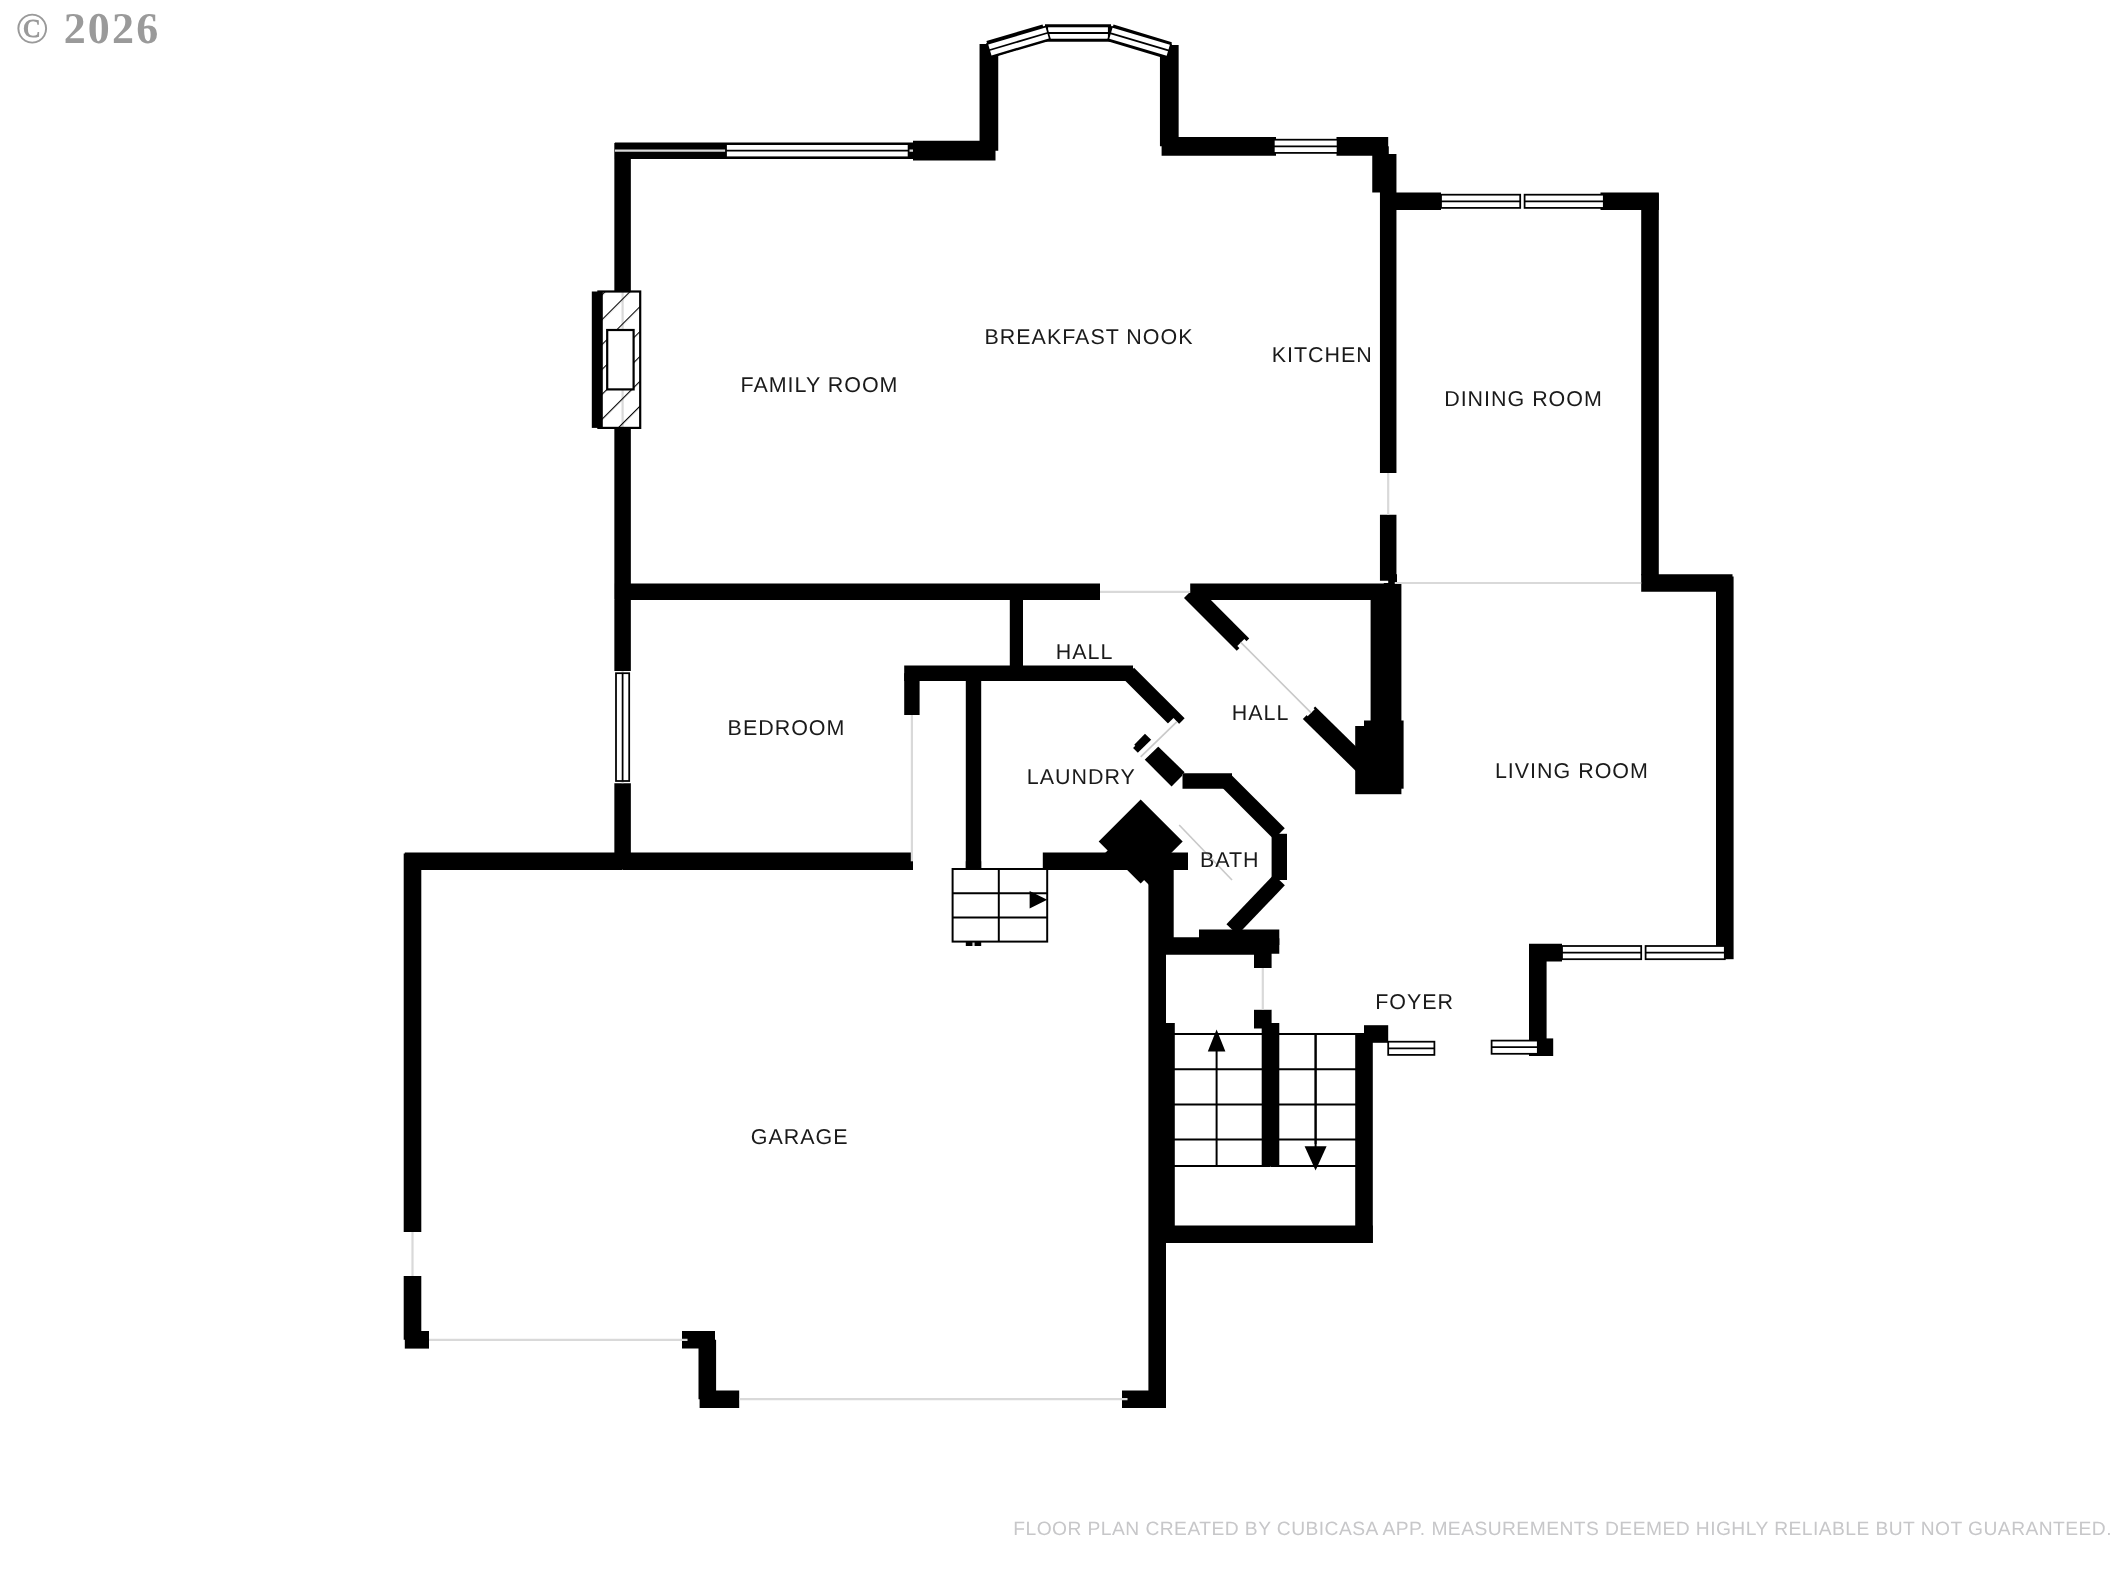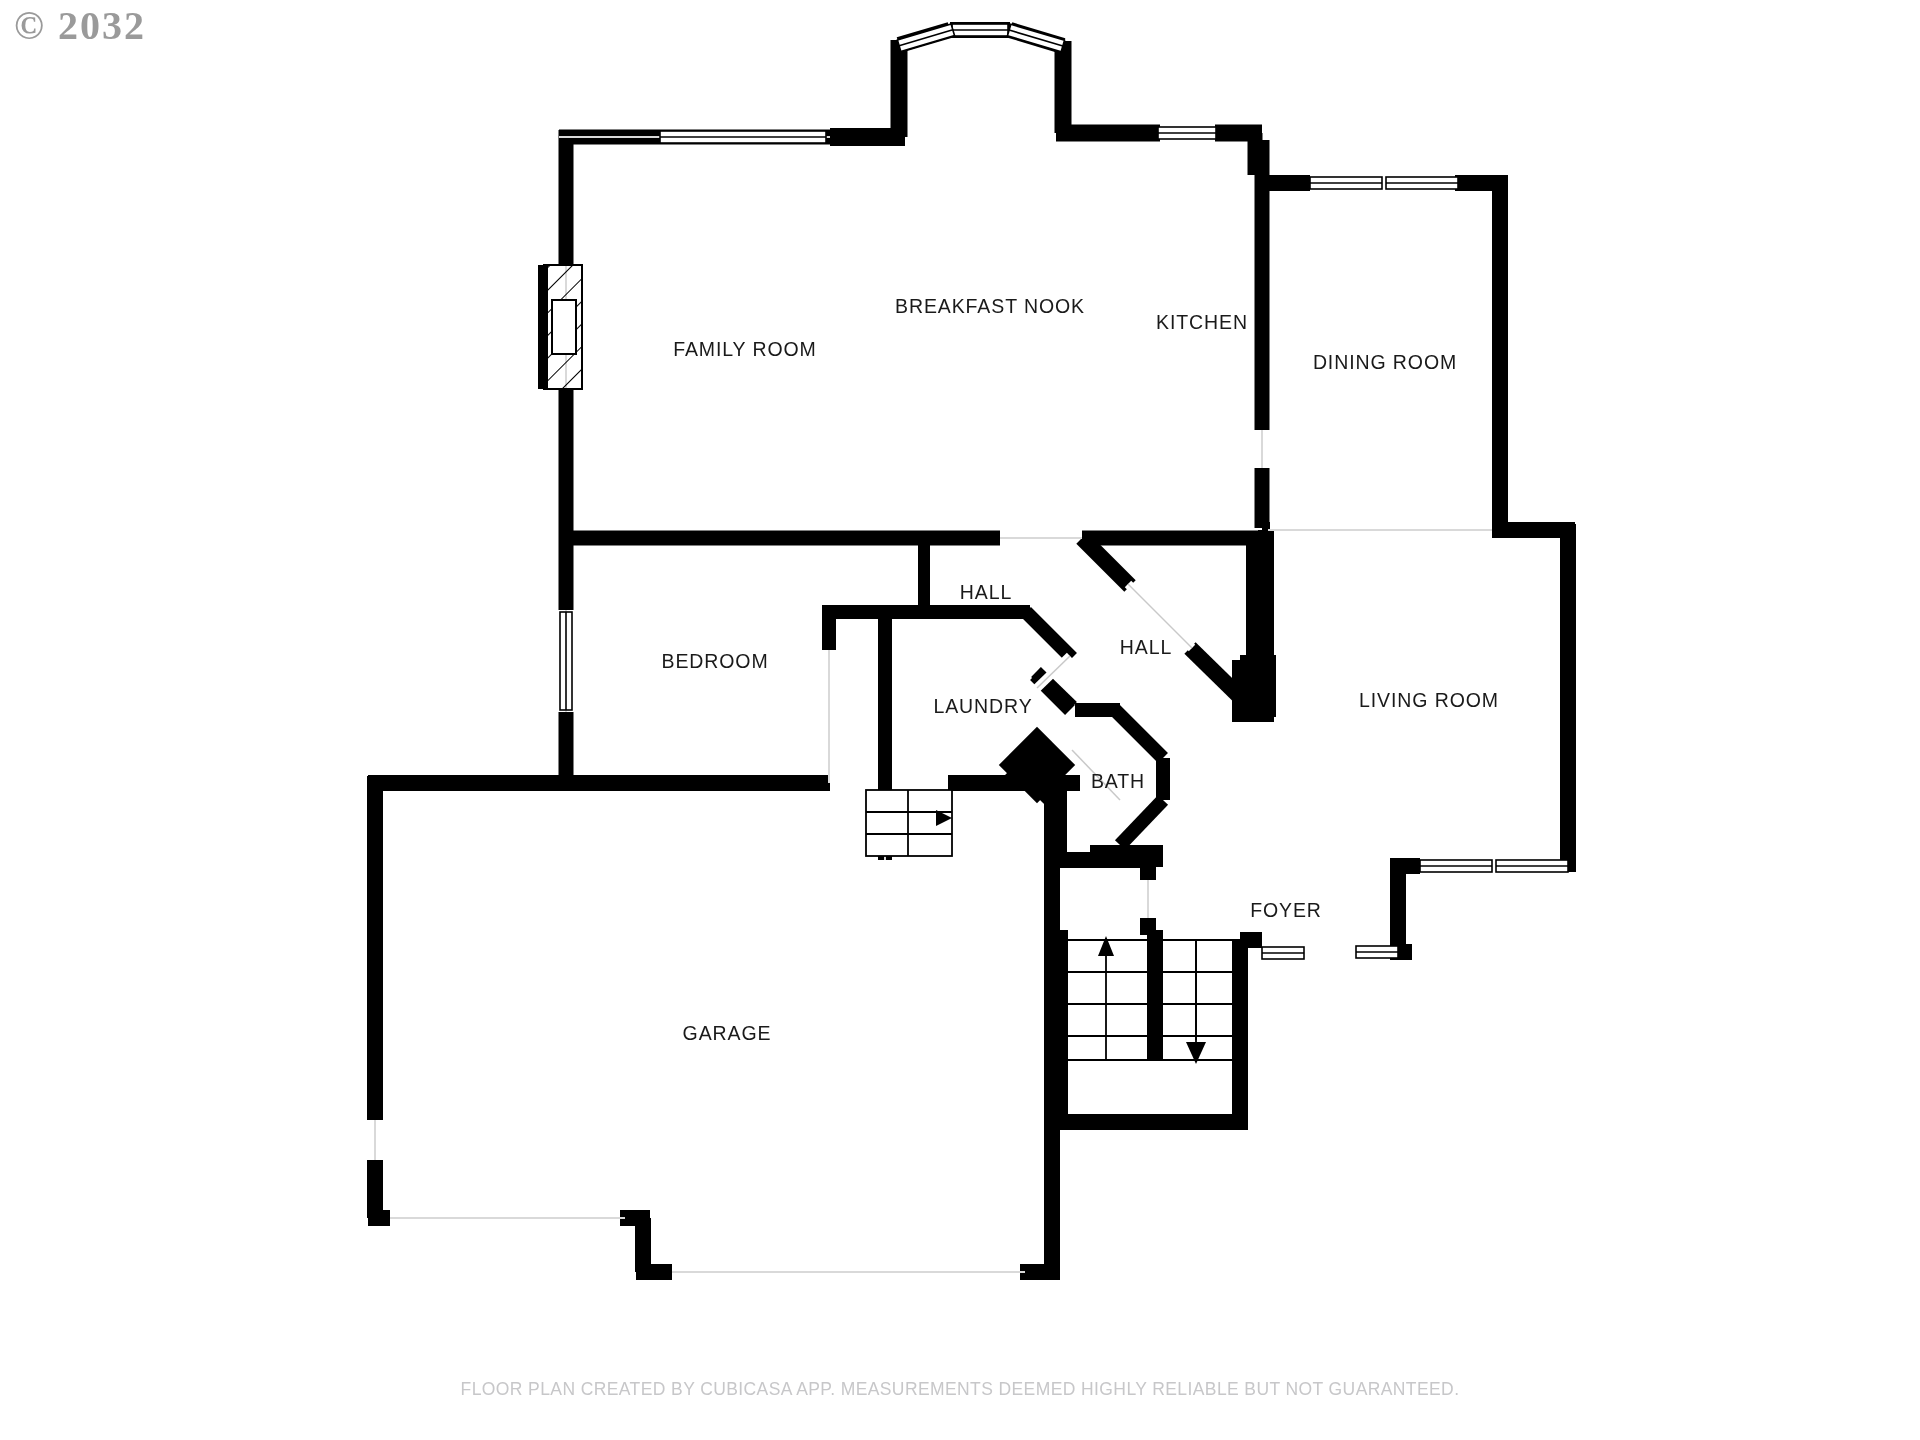--- a/index.html
+++ b/index.html
@@ -41,21 +41,21 @@
     letter-spacing: 2px;
     user-select: none;
     white-space: nowrap;
   }
 
   .footer-note {
     position: absolute;
     left: 0;
     top: 1379px;
     width: 1920px;
-    text-align: center;
+    text-align: right;
     font-family: "Liberation Sans", sans-serif;
     font-size: 17.5px;
     letter-spacing: 0.4px;
     color: #c7c7c9;
     white-space: nowrap;
   }
 
   text.room-label {
     font-family: "Liberation Sans", sans-serif;
     font-size: 19.5px;
@@ -63,21 +63,21 @@
     letter-spacing: 0.9px;
     text-anchor: middle;
     dominant-baseline: middle;
   }
 </style>
 </head>
 <body>
 
 <div id="floorplan-root">
 
-  <div class="watermark">© 2032</div>
+  <div class="watermark">© 2026</div>
 
   <svg class="plan" viewBox="0 0 1920 1440">
 
     <g stroke="#000000" fill="none" stroke-linecap="butt">
 
       <path d="M 566 130 L 566 265" stroke-width="15"></path>
 
       <path d="M 566 390 L 566 545" stroke-width="15"></path>
 
       <path d="M 566 545 L 566 610" stroke-width="15"></path>

